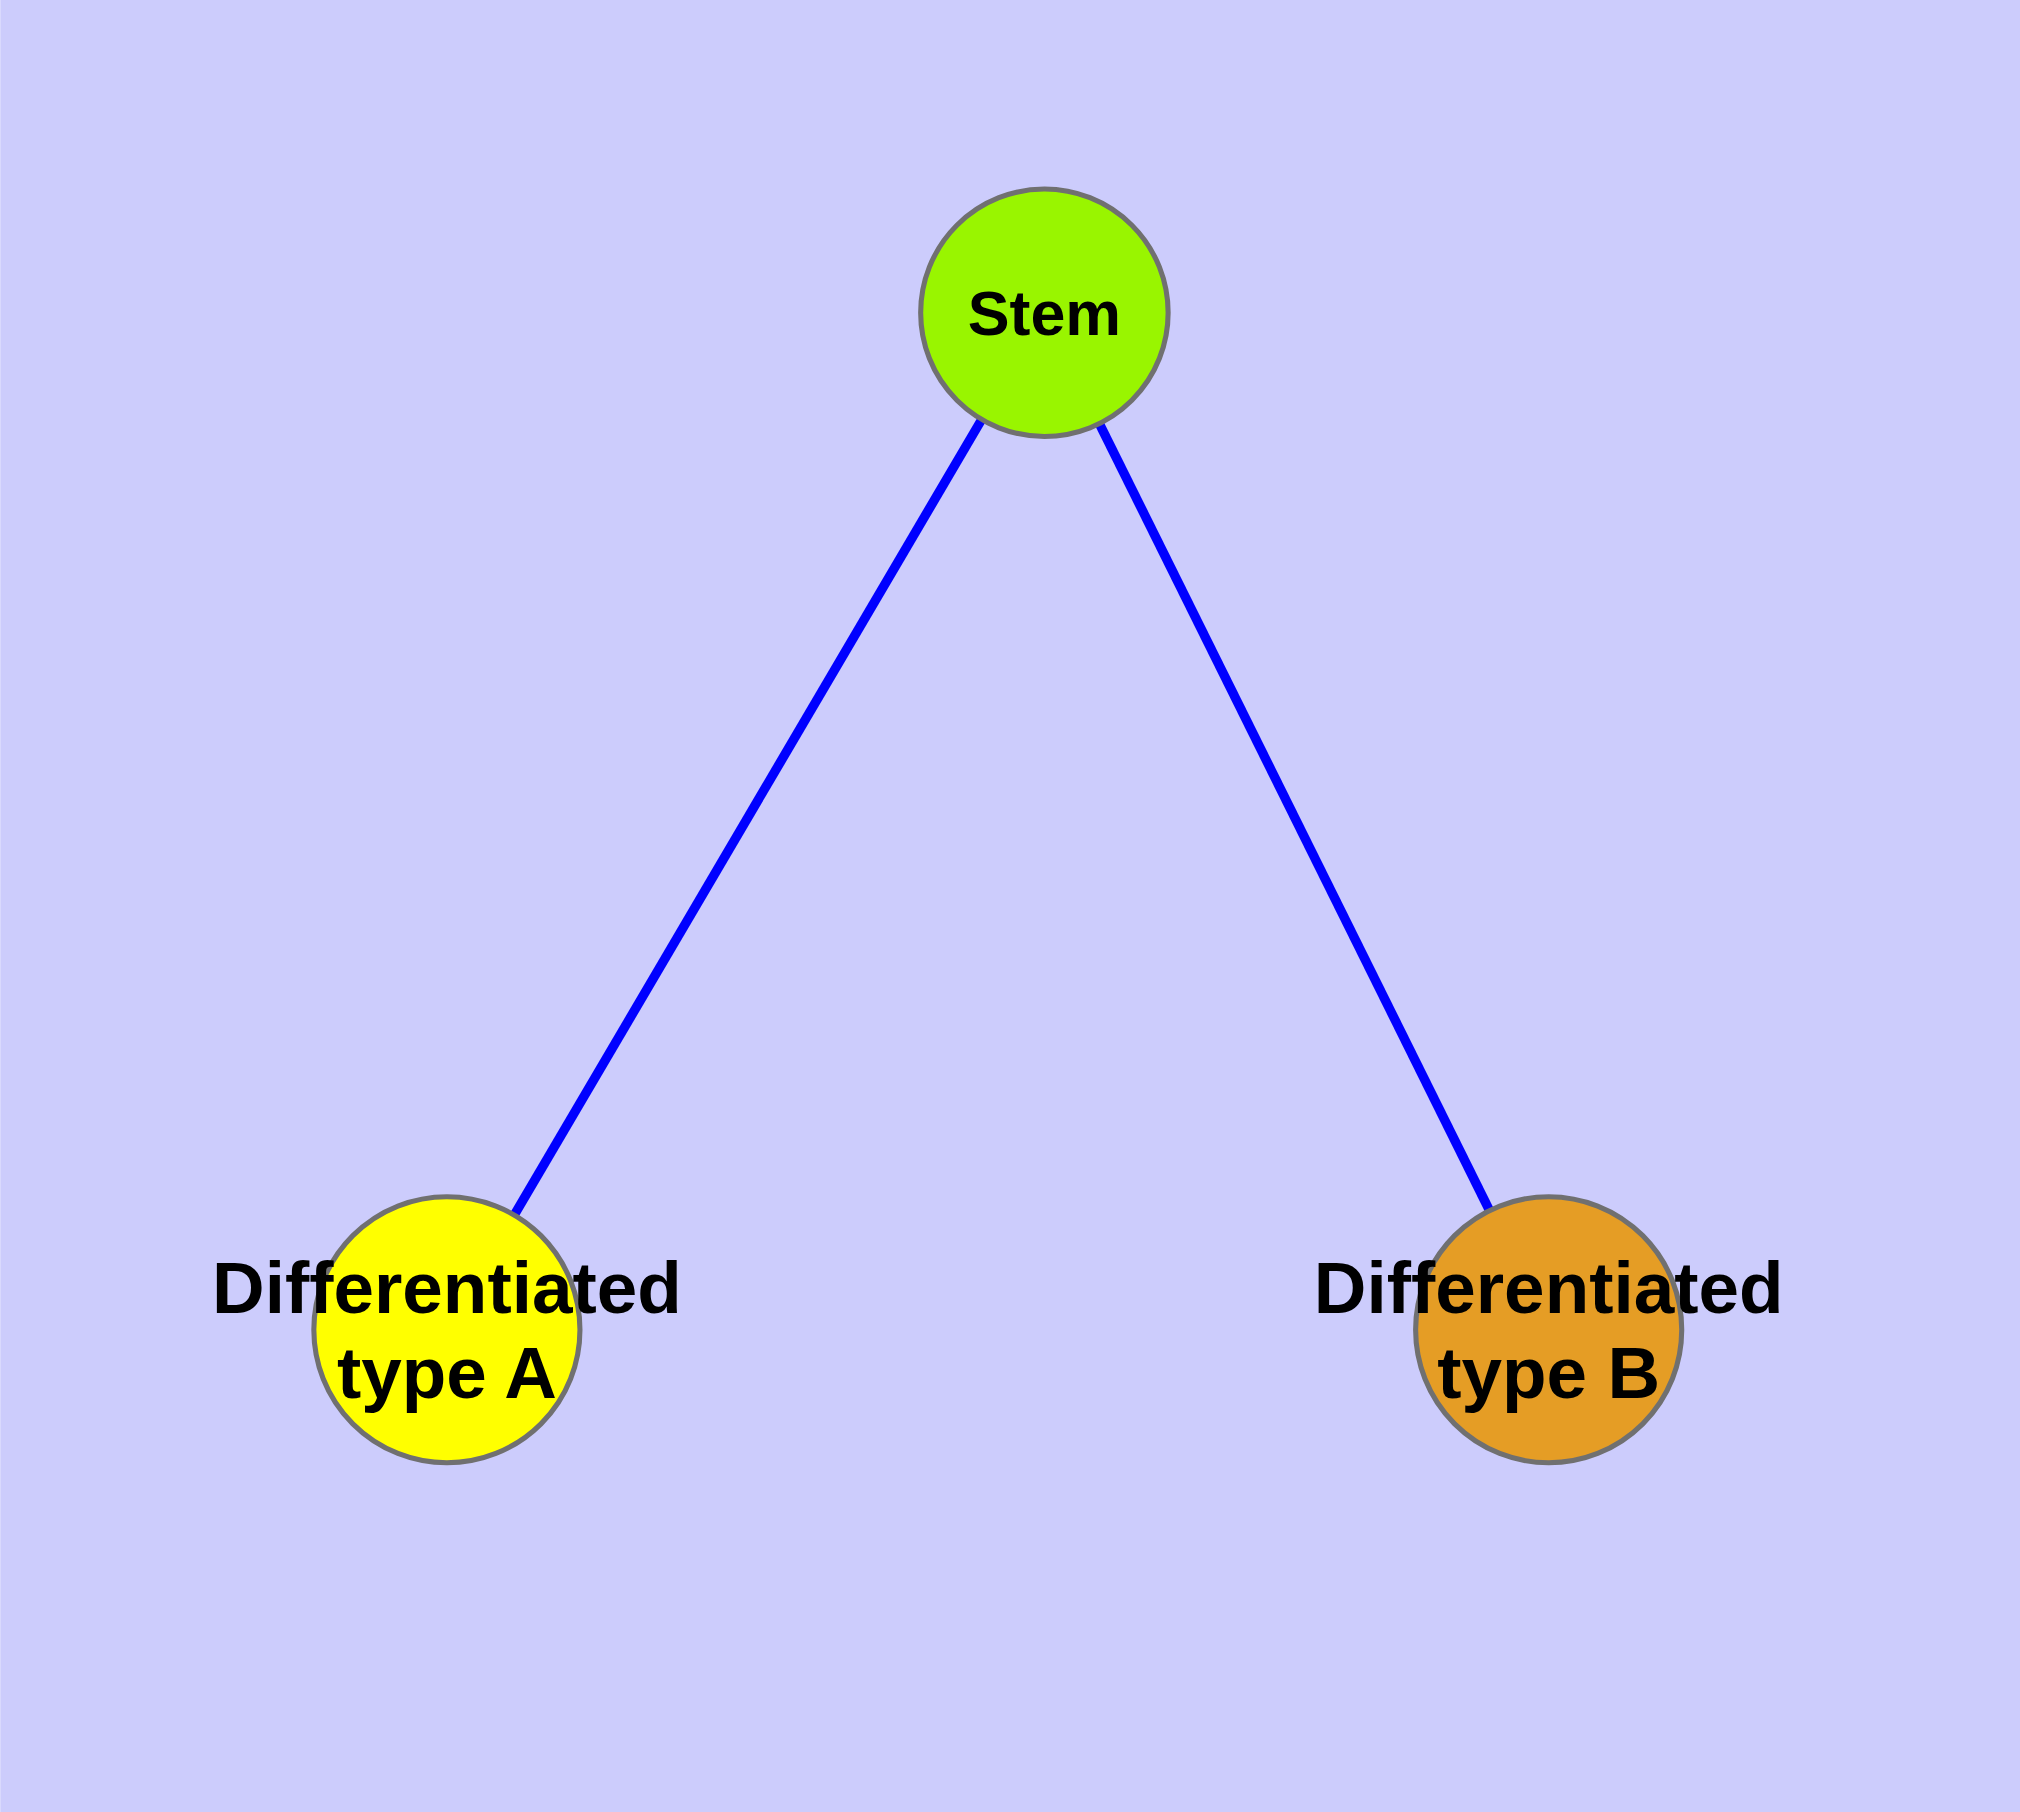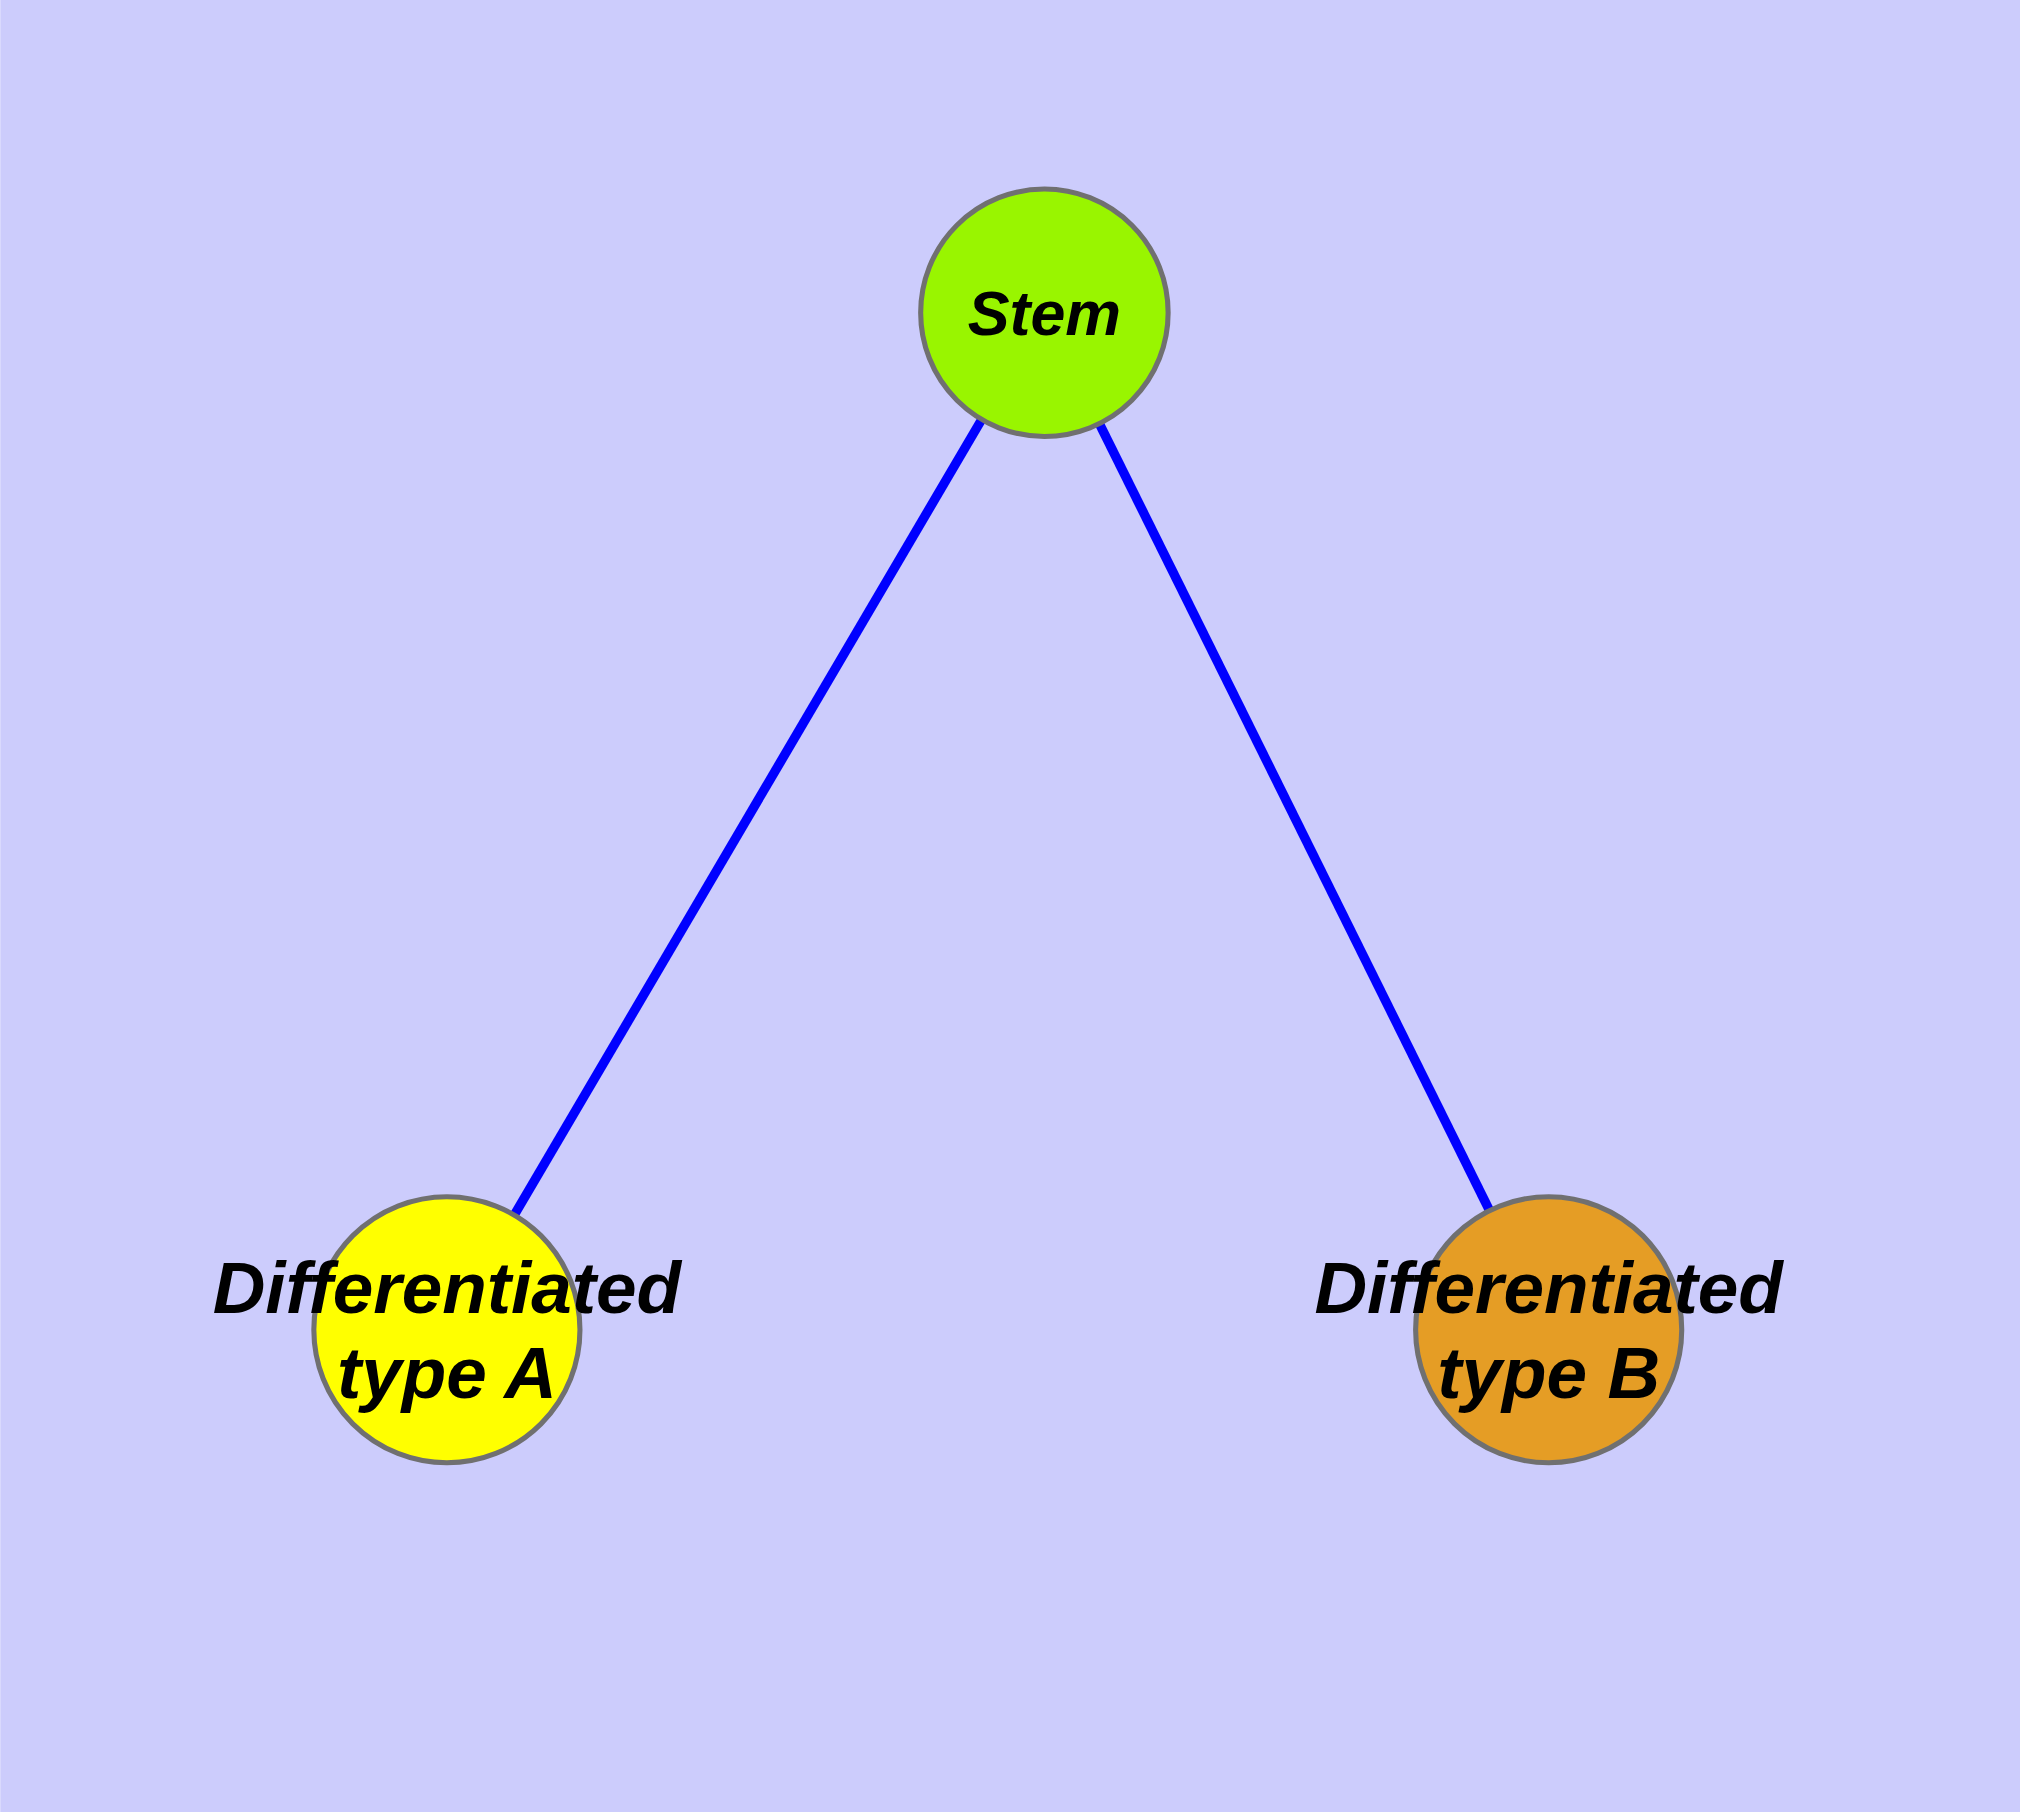--- a/index.html
+++ b/index.html
@@ -31,21 +31,21 @@
   .node-label-stem {
     font-size: 74px;
   }
   .node-label-child {
     font-size: 86px;
   }
 </style>
 </head>
 <body>
 
-<div id="canvas" style="width: 2021px; height: 1812px; font-style: italic;">
+<div id="canvas" style="width: 2021px; height: 1812px;">
   <svg id="graph-svg" viewBox="0 0 2384 2138" xmlns="http://www.w3.org/2000/svg">
 
     <rect id="bg-rect" x="0" y="0" width="2384" height="2138" fill="#CCCCFC"></rect>
 
     <g id="edges-layer">
         <line x1="1160.070035094417" y1="491.4339828180134" x2="604.5020044405225" y2="1437.0816945693236" stroke="#0000FF" stroke-width="11" stroke-linecap="butt"></line>
         <line x1="1295.0799099615742" y1="496.21998647712434" x2="1759.0336181399941" y2="1431.9249441478871" stroke="#0000FF" stroke-width="11" stroke-linecap="butt"></line>
       </g>
     <g id="nodes-layer">
         <circle cx="1232" cy="369" r="146" fill="#99F500" stroke="#707070" stroke-width="6"></circle>

